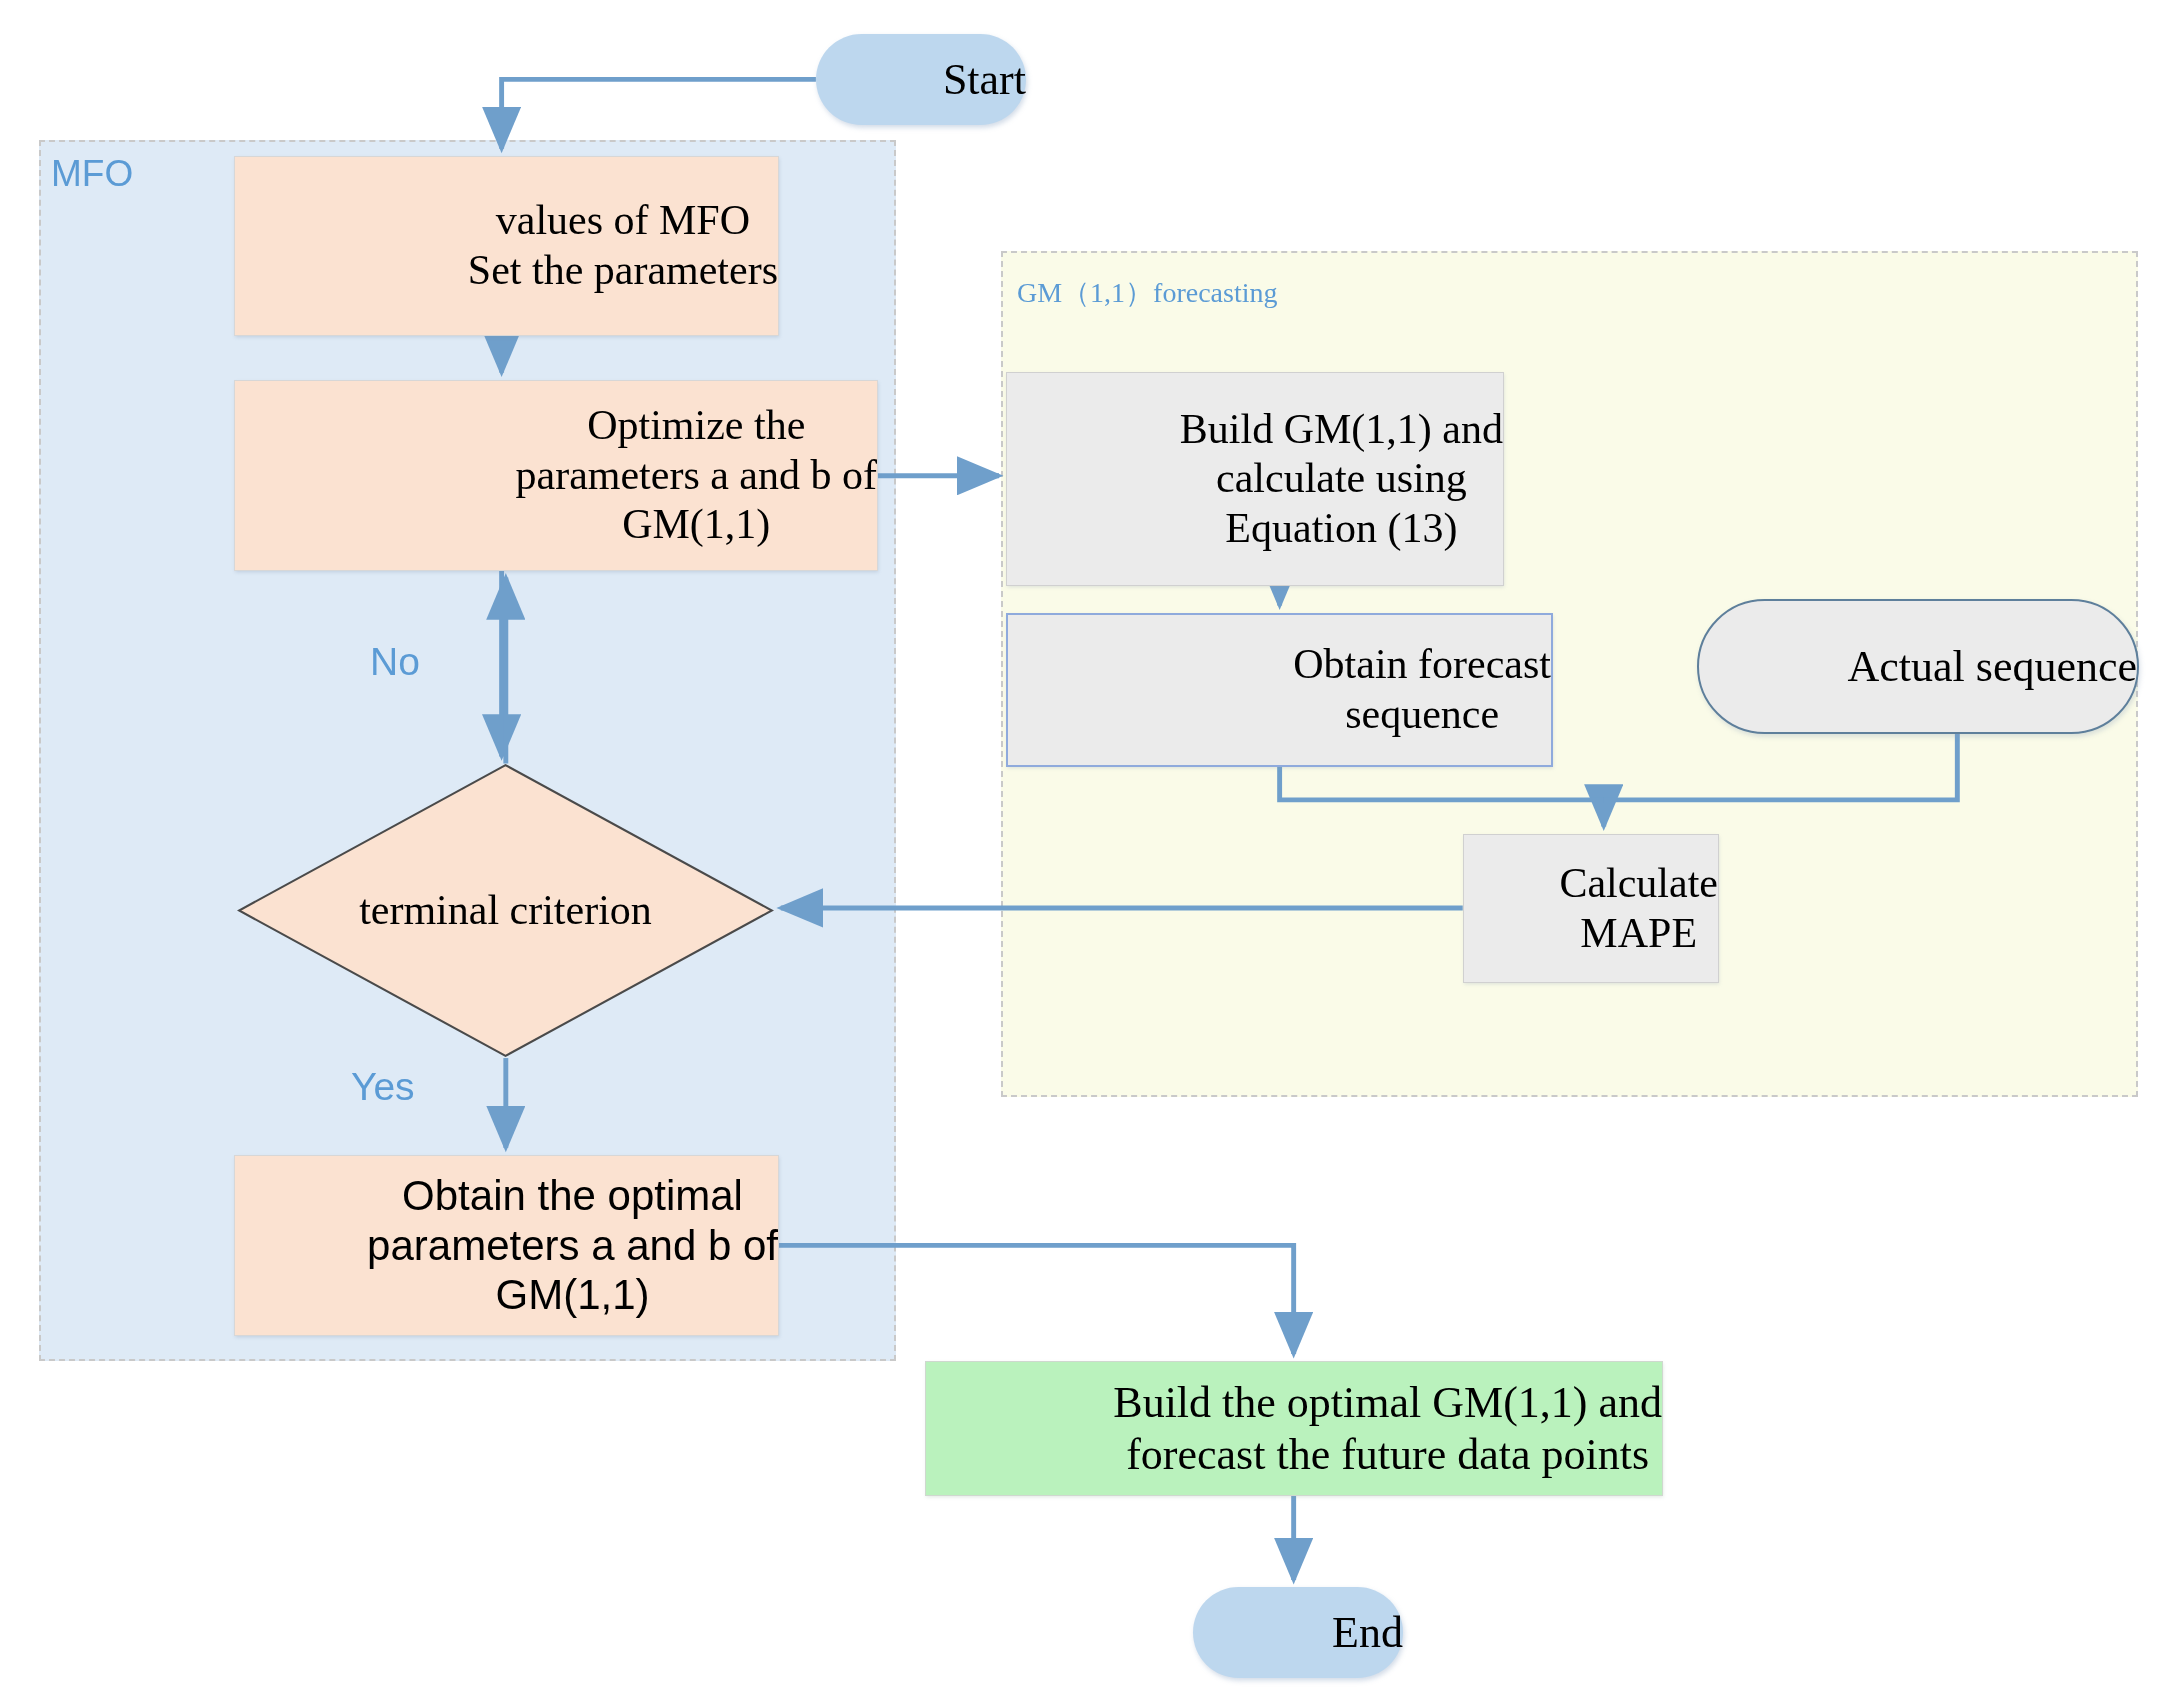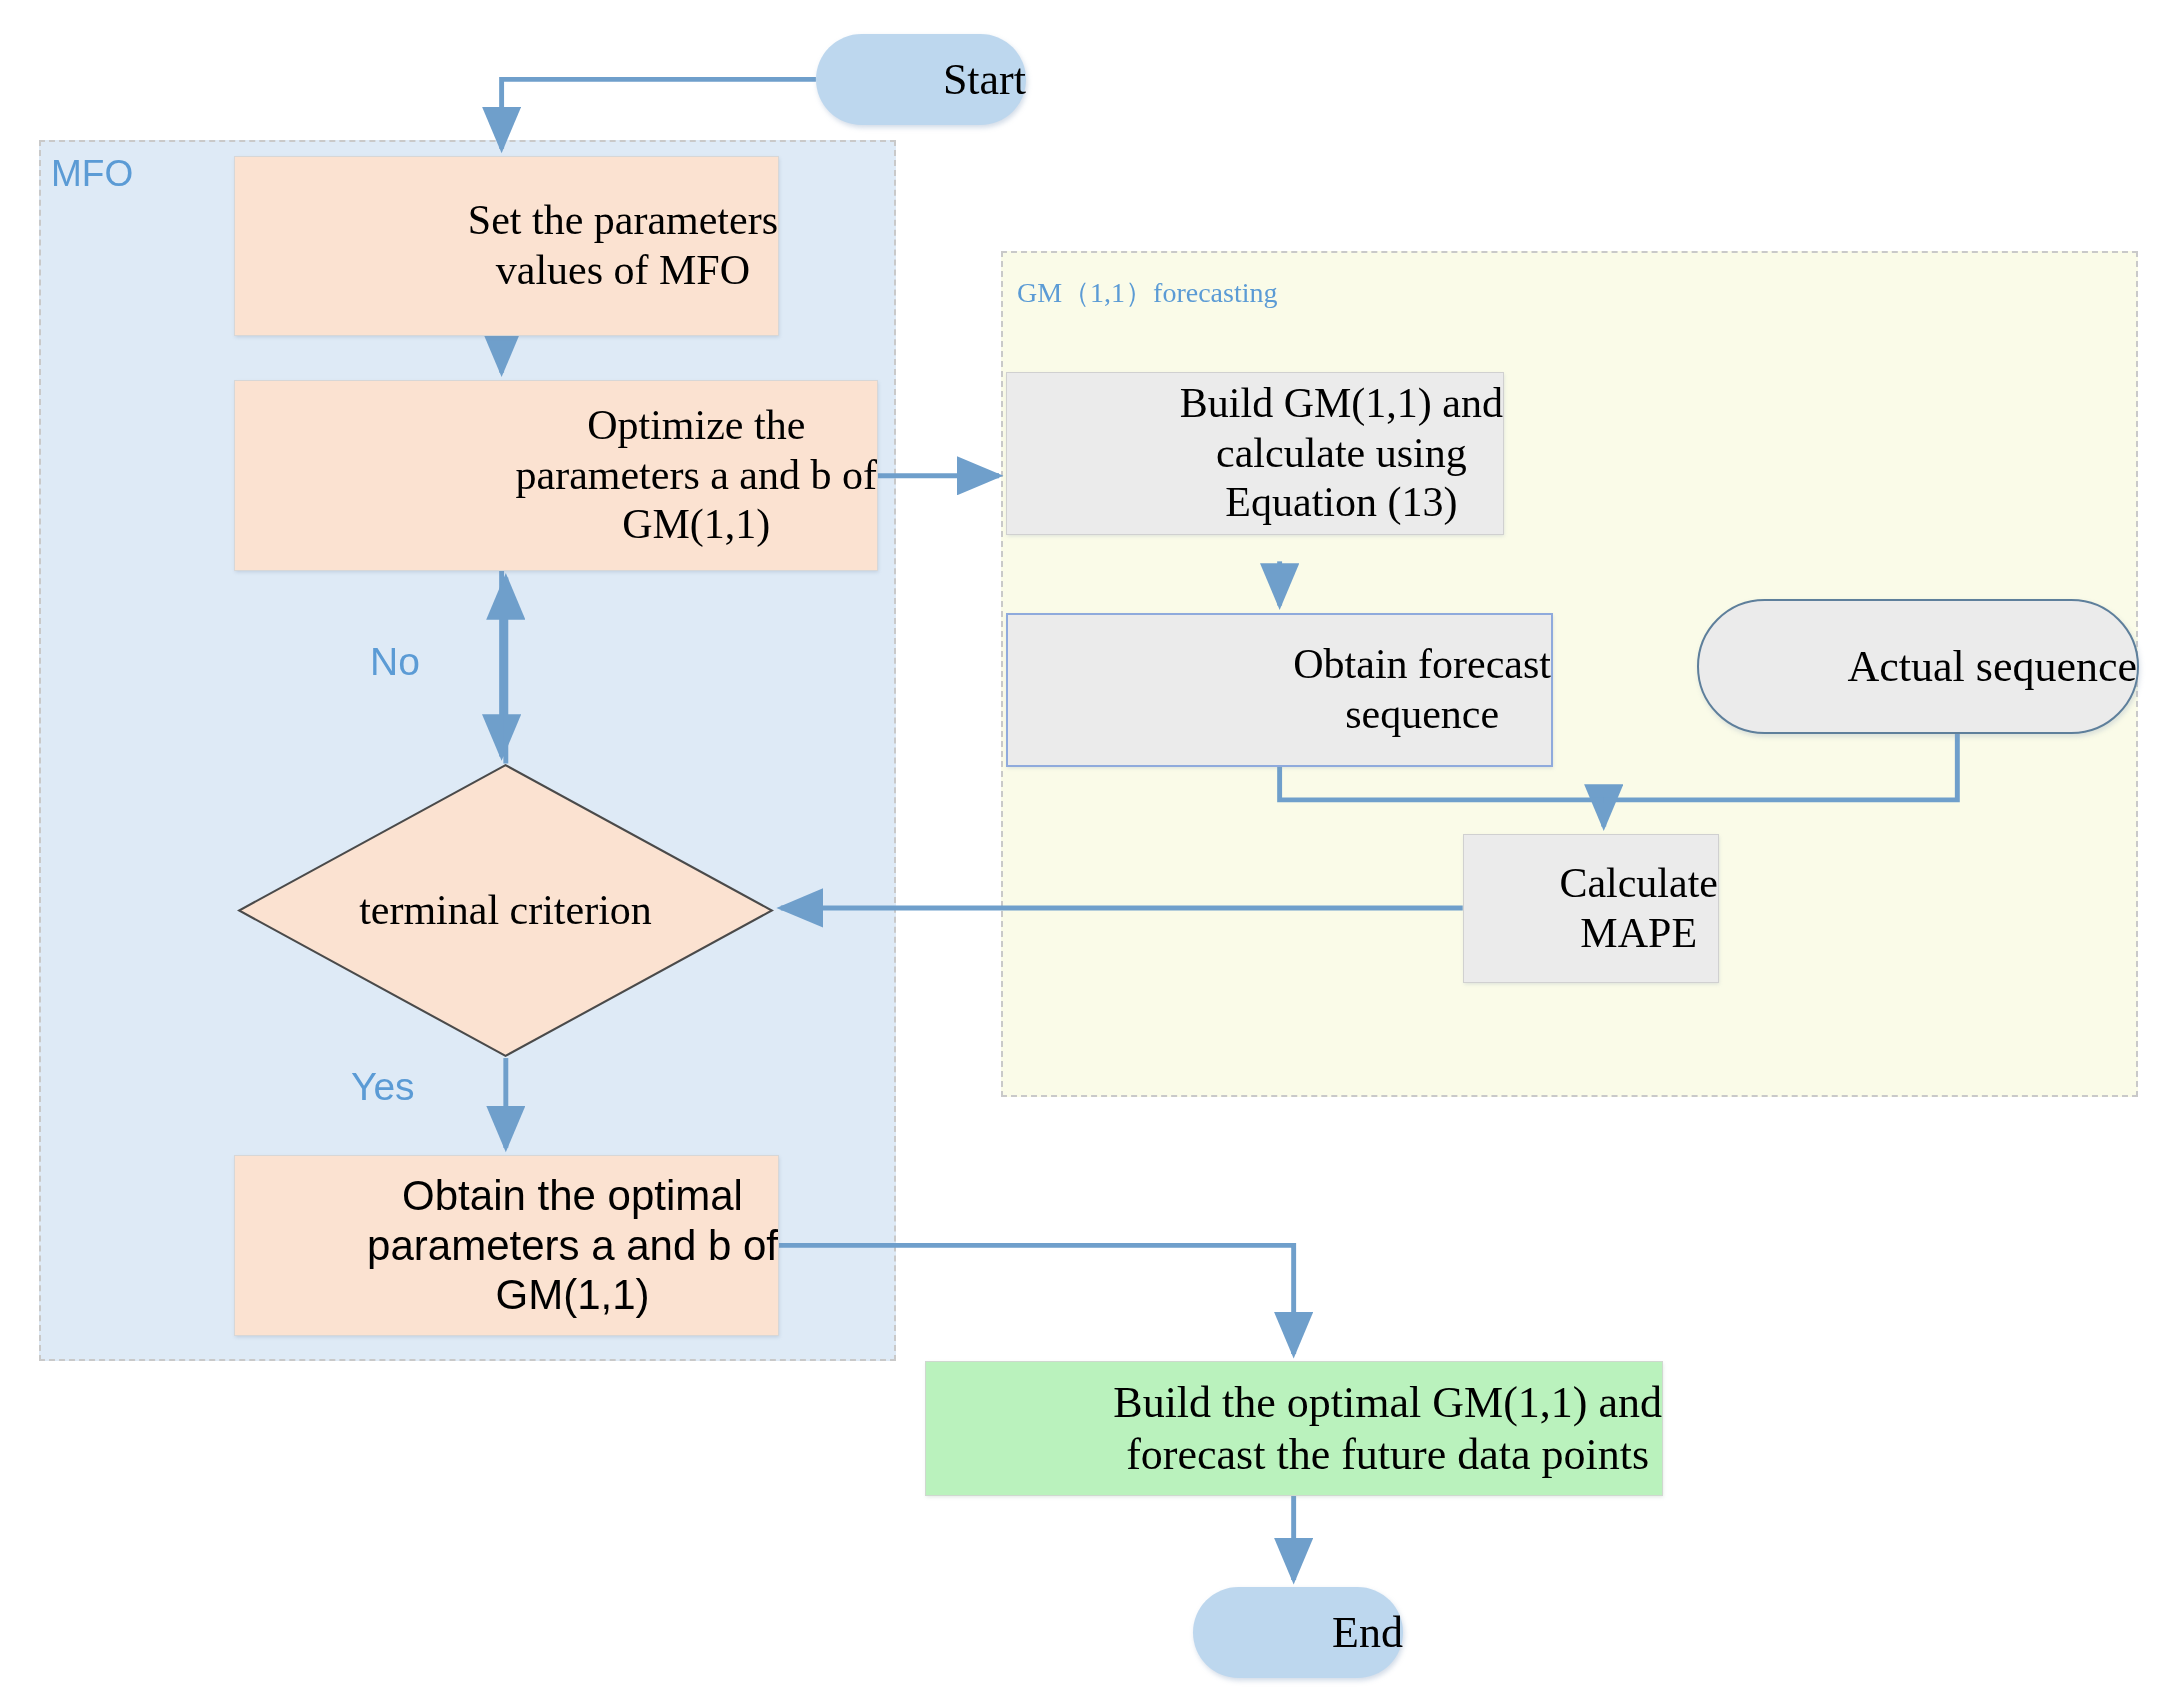--- a/index.html
+++ b/index.html
@@ -28,21 +28,21 @@
   .terminal-gray{background:#EBEBEB;border:2.1px solid #5E7F9B;border-radius:77px;box-shadow:1.4px 2.8px 4.9px rgba(140,160,185,.3);}
   .sans{font-family:"Liberation Sans",sans-serif;}
   .serif{font-family:"Liberation Serif",serif;}
 
   
   #n-start{left:816px;top:34px;width:210px;height:91px;font-size:44px;}
   #n-set{left:234px;top:156px;width:545px;height:180px;font-size:42px;}
   #n-opt{left:234px;top:380px;width:644px;height:191px;font-size:42px;}
   #n-diamond-wrap{left:237px;top:763px;width:537px;height:295px;}
   #n-obtain-opt{left:234px;top:1155px;width:545px;height:181px;font-size:42px;padding-left:28px;}
-  #n-build{left:1006px;top:372px;width:498px;height:163px;font-size:42px;}
+  #n-build{left:1006px;top:372px;width:498px;height:214px;font-size:42px;}
   #n-obtain-fc{left:1006px;top:613px;width:547px;height:154px;font-size:42px;}
   #n-actual{left:1697px;top:599px;width:442px;height:135px;font-size:44px;}
   #n-mape{left:1463px;top:834px;width:256px;height:149px;font-size:42px;}
   #n-green{left:925px;top:1361px;width:738px;height:135px;font-size:44px;}
   #n-end{left:1193px;top:1587px;width:210px;height:91px;font-size:44px;}
 
   
   .diamond{position:absolute;left:0;top:0;width:100%;height:100%;}
   .diamond-text{position:absolute;left:12%;top:50%;transform:translateY(-50%);width:76%;
                 text-align:center;font-size:42px;line-height:1.18;color:#000;
@@ -101,22 +101,22 @@
       <path d="M2790,1046 L2790,1140 L2286,1140"></path>
     </g>
   </svg>
 
   <div class="node terminal-blue serif" id="n-start">
     <span>Start</span>
   </div>
 
   <div class="node proc-orange serif" id="n-set">
     <div>
+      <div>values of MFO</div>
       <div>Set the parameters</div>
-      <div>values of MFO</div>
     </div>
   </div>
 
   <div class="node proc-orange serif" id="n-opt">
     <div>
       <div>Optimize the</div>
       <div>parameters a and b of</div>
       <div>GM(1,1)</div>
     </div>
   </div>

